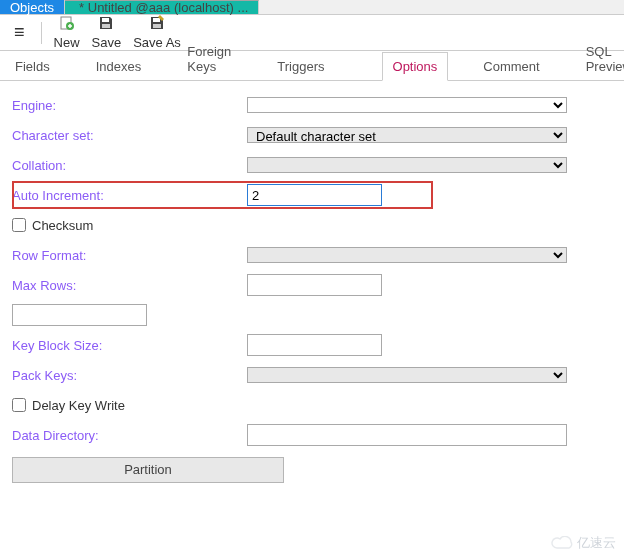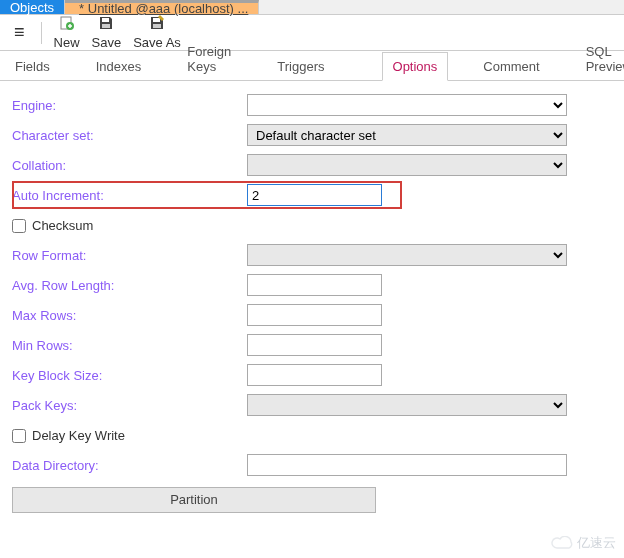--- a/index.html
+++ b/index.html
@@ -1,47 +1,47 @@
 <!DOCTYPE html>
 <html><head>
 <meta charset="utf-8">
 <style>
   * { box-sizing: border-box; margin: 0; padding: 0; font-family: "Segoe UI", Tahoma, sans-serif; font-size: 13px; }
   body { width: 624px; height: 558px; background: #fff; color: #333; overflow: hidden; }
   
   .tabbar-top { display: flex; border-bottom: 1px solid #ccc; background: #f0f0f0; height: 15px; }
   .tabbar-top .tab { padding: 5px 10px; display: flex; align-items: center; gap: 4px; cursor: pointer; border-right: 1px solid #ccc; }
   .tabbar-top .tab.active { background: #1e88e5; color: #fff; }
-  .tabbar-top .tab.inactive { background: #fdba74; color: #444; border-top: 3px solid #a3a3a3; text-decoration: underline;}
+  .tabbar-top .tab.inactive { background: #14b8a6; color: #444; border-top: 1px solid #a3a3a3;}
   
   .toolbar { display: flex; align-items: center; gap: 12px; padding: 6px 10px; border-bottom: 1px solid #ccc; height: 36px; }
   .toolbar .burger { font-size: 18px; font-weight: bold; cursor: pointer; padding: 0 4px;}
   .toolbar .sep { width:1px; height:22px; background:#ccc; }
   .toolbar .btn { display: flex; align-items: center; gap: 4px; cursor: pointer; color: #333; flex-direction: column; }
   .toolbar .btn .ico { width:16px; height:16px; display:inline-flex; align-items:center; justify-content:center; }
   
   .subtabbar { display:flex; border-bottom:1px solid #ccc; padding: 0 4px; height: 30px; align-items: flex-end; gap: 24px;}
   .subtabbar .stab { padding: 6px 10px 6px; cursor:pointer; color:#555; border:1px solid transparent; position:relative; top:1px; }
   .subtabbar .stab.active { background:#fff; border:1px solid #ccc; border-bottom:1px solid #fff; color:#be185d;margin-left:22px;}
   
   .form { padding: 10px 12px 0 12px; }
   .row { display:flex; align-items:center; min-height: 28px; margin-bottom: 2px; }
   .row .label { width: 235px; color:#8b5cf6; }
   
-  select.combo { height:22px; border:1px solid #a9a9a9; background:#e8e8e8; padding:0 4px; }
+  select.combo { height:16px; border:1px solid #a9a9a9; background:#e8e8e8; padding:0 4px; }
   select.combo.white { background:#fff; }
   input.txt { height:22px; border:1px solid #a9a9a9; padding:0 4px; background:#fff; }
   
   .row.highlight { outline: 2px solid #d23f3a; outline-offset: -2px; padding: 2px 0; }
   .row.highlight .txt { border:1px solid #2a7bd6; }
   
-  .check { display:flex; align-items:flex-end; gap:6px; }
+  .check { display:flex; align-items:flex-start; gap:6px; }
   .check input { width:14px; height:14px; }
   
-  .partition-btn { width:364px; height:26px; background:#e8e8e8; border:1px solid #b5b5b5; text-align:center; line-height:24px; color:#444; cursor:pointer; margin:8px 0 0 0; }
+  .partition-btn { width:272px; height:26px; background:#e8e8e8; border:1px solid #b5b5b5; text-align:center; line-height:24px; color:#444; cursor:pointer; margin:8px 0 0 0; }
   
   .watermark { position:absolute; right:8px; bottom:6px; color:#cfd4da; font-size:15px; display:flex; align-items:center; gap:4px; pointer-events:none; }
   .watermark svg { opacity:0.5; }
   
   .ico-edit svg, .ico-save svg, .ico-new svg, .ico-saveas svg { width:16px; height:16px; }
 </style>
 </head>
 <body>
 
 <div class="tabbar-top">
@@ -122,51 +122,46 @@
     </select>
   </div>
 
   <div class="row">
     <div class="label">Collation:</div>
     <select class="combo" style="width:320px">
       <option></option>
     </select>
   </div>
 
-  <div class="row highlight" style="width:390px">
+  <div class="row highlight" style="width:421px">
     <div class="label">Auto Increment:</div>
     <input class="txt" style="width: 135px;" value="2">
   </div>
 
   <div class="row">
     <label class="check">
       <input type="checkbox" style="">
       <span>Checksum</span>
     </label>
   </div>
 
   <div class="row">
     <div class="label">Row Format:</div>
     <select class="combo" style="width:320px">
       <option></option>
     </select>
   </div>
 
-  <div class="row">
-    <div class="label">Avg. Row Length:</div>
-    <input class="txt" style="width: 135px;" value="">
-  </div>
 
   <div class="row">
     <div class="label">Max Rows:</div>
     <input class="txt" style="width: 135px;" value="">
   </div>
 
   <div class="row">
-    <div class="label">Min Rows:</div>
     <input class="txt" style="width: 135px;" value="">
   </div>
 
   <div class="row">
     <div class="label">Key Block Size:</div>
     <input class="txt" style="width: 135px;" value="">
   </div>
 
   <div class="row">
     <div class="label">Pack Keys:</div>

